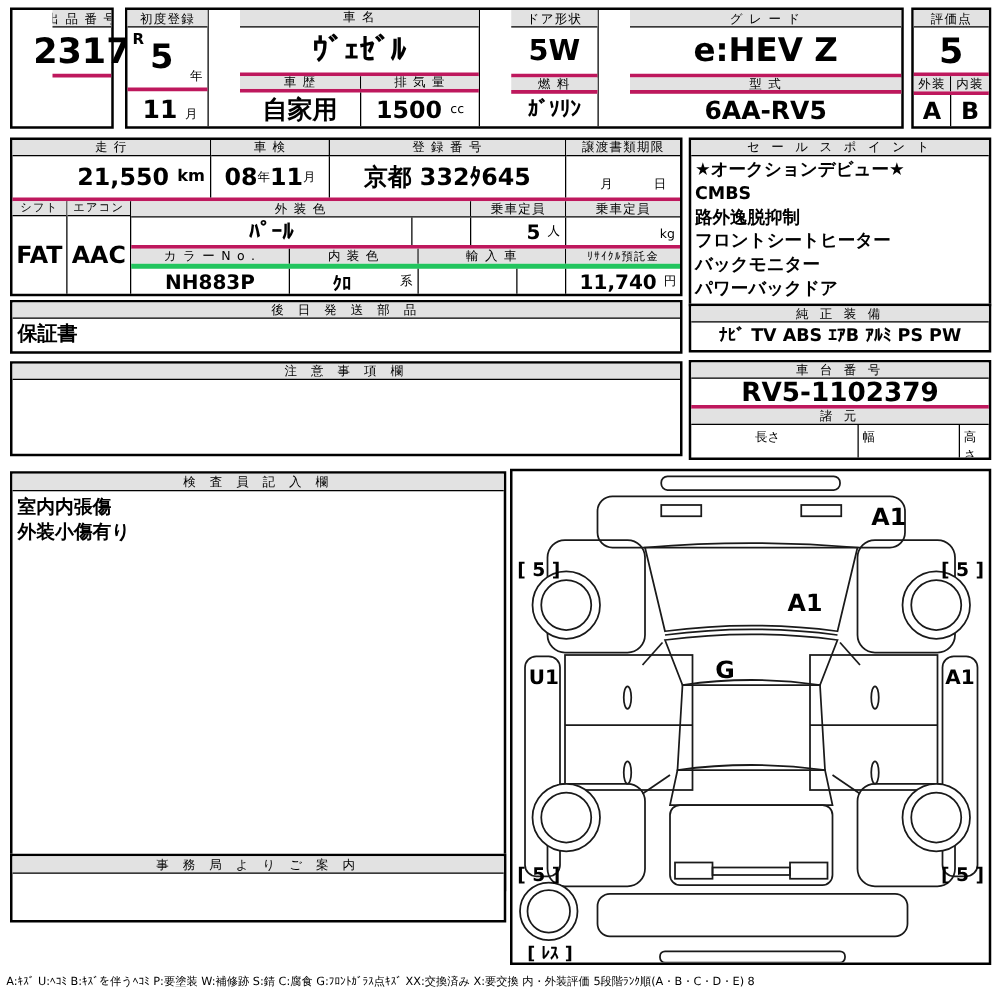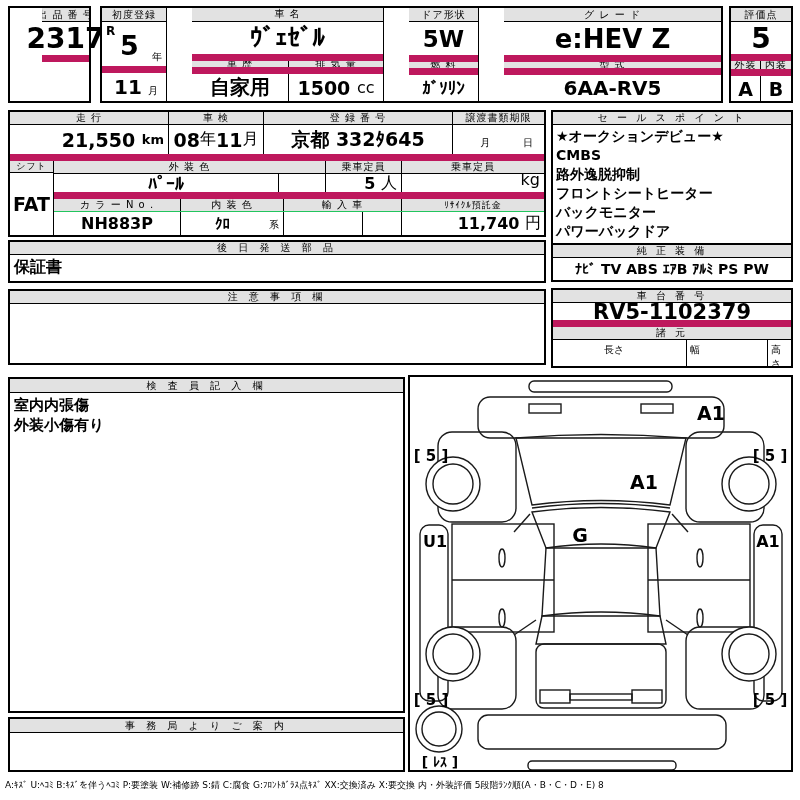--- a/index.html
+++ b/index.html
@@ -6,24 +6,24 @@
   html,body { background:#fff; }
   body { width:800px; height:800px; font-family:"DejaVu Sans","Liberation Sans",sans-serif; color:#000; }
   .sheet { position:relative; width:800px; height:800px; background:#fff; overflow:hidden; }
   .box { position:absolute; border:2px solid #000; background:#fff; }
   .hdr { background:#e2e2e2; border-bottom:1px solid #000; display:flex; align-items:center; justify-content:center;
          font-size:10px; letter-spacing:1px; white-space:nowrap; overflow:hidden; }
   .row { display:flex; }
   .col { display:flex; flex-direction:column; }
   .cell { position:relative; overflow:hidden; }
   .br { border-right:1px solid #000; }
-  .bb { border-bottom:7px solid #be185d; }
+  .bb { border-bottom:3px solid #be185d; }
   .cc { display:flex; align-items:center; justify-content:center; }
   .b { font-weight:bold; }
-  .unit { font-size:16px; font-weight:normal; }
+  .unit { font-size:10px; font-weight:normal; }
   .sales-line { font-weight:bold; font-size:14px; line-height:19px; white-space:nowrap; }
   svg text { font-family:"DejaVu Sans","Liberation Sans",sans-serif; }
 </style>
 </head>
 <body>
 
 <div class="sheet">
 
   <div class="box col" style="left:8px; top:6px; width:83px; height:97px;padding-left:32px;">
     <div class="hdr" style="height:14px;">出 品 番 号</div>
@@ -112,20 +112,24 @@
         <span style="position:absolute; right:12%; bottom:4px; font-size:10px;">日</span>
       </div>
     </div>
     <div class="row" style="flex:1;">
 
       <div class="col br" style="width:44px;">
         <div class="hdr" style="height:12px; font-size:9px;">シフト</div>
         <div class="cc b" style="flex:1; font-size:19px;">FAT</div>
       </div>
 
+      <div class="col br" style="width:51px;">
+        <div class="hdr" style="height:12px; font-size:9px;">エアコン</div>
+        <div class="cc b" style="flex:1; font-size:19px;">AAC</div>
+      </div>
 
       <div class="col" style="flex:1;">
         <div class="row" style="height:12px;">
           <div class="hdr br" style="width:272px; height:100%; border-bottom:none;">外 装 色</div>
           <div class="hdr br" style="width:76px; height:100%; border-bottom:none;">乗車定員</div>
           <div class="hdr" style="flex:1; height:100%; border-bottom:none;">乗車定員</div>
         </div>
         <div class="row bb" style="height:26px; border-top:1px solid #000;">
           <div class="cc br b" style="width:225px; font-size:18px;">ﾊﾟｰﾙ</div>
           <div class="br" style="width:47px;"></div>
@@ -135,21 +139,21 @@
           <div class="cell" style="flex:1;">
             <span class="unit" style="position:absolute; right:4px; bottom:3px;">kg</span>
           </div>
         </div>
         <div class="row" style="height:12px;">
           <div class="hdr br" style="width:127px; height:100%; border-bottom:none;">カ ラ ー N o .</div>
           <div class="hdr br" style="width:103px; height:100%; border-bottom:none;">内 装 色</div>
           <div class="hdr br" style="width:118px; height:100%; border-bottom:none;">輸 入 車</div>
           <div class="hdr" style="flex:1; height:100%; font-size:9px; border-bottom:none;">ﾘｻｲｸﾙ預託金</div>
         </div>
-        <div class="row" style="flex:1; border-top:1px solid #22c55e;">
+        <div class="row" style="flex:1; border-top:4px solid #22c55e;">
           <div class="cc br b" style="width:127px; font-size:16px;">NH883P</div>
           <div class="cell br" style="width:103px;">
             <span class="b" style="position:absolute; left:34px; top:3px; font-size:15px;">ｸﾛ</span>
             <span style="position:absolute; right:4px; bottom:3px; font-size:10px;">系</span>
           </div>
           <div class="br" style="width:79px;"></div>
           <div class="br" style="width:39px;"></div>
           <div class="cc b" style="flex:1; justify-content:flex-end; padding-right:3px; font-size:16px;">
             <span>11,740</span>&nbsp;<span class="unit">円</span>
           </div>
@@ -203,21 +207,21 @@
   </div>
 
   <div class="box col" style="left:8px; top:377px; width:397px; height:336px;">
     <div class="hdr" style="height:14px; letter-spacing:4px;">検 査 員 記 入 欄</div>
     <div style="flex:1; padding:2px 4px;">
       <div class="b" style="font-size:15px; line-height:20px;">室内内張傷</div>
       <div class="b" style="font-size:15px; line-height:20px;">外装小傷有り</div>
     </div>
   </div>
 
-  <div class="box col" style="left:8px; top:717px; width:397px; height:55px;">
+  <div class="box col" style="left:8px; top:683px; width:397px; height:55px;">
     <div class="hdr" style="height:14px; letter-spacing:4px;">事 務 局 よ り ご 案 内</div>
     <div style="flex:1;"></div>
   </div>
 
   <div class="box" style="left:408px; top:375px; width:385px; height:397px;">
     <svg width="381" height="393" viewBox="0 0 381 393">
       <g stroke="#1a1a1a" stroke-width="1.4" fill="none">
 
         <rect x="119" y="4" width="143" height="11" rx="5"></rect>
 

